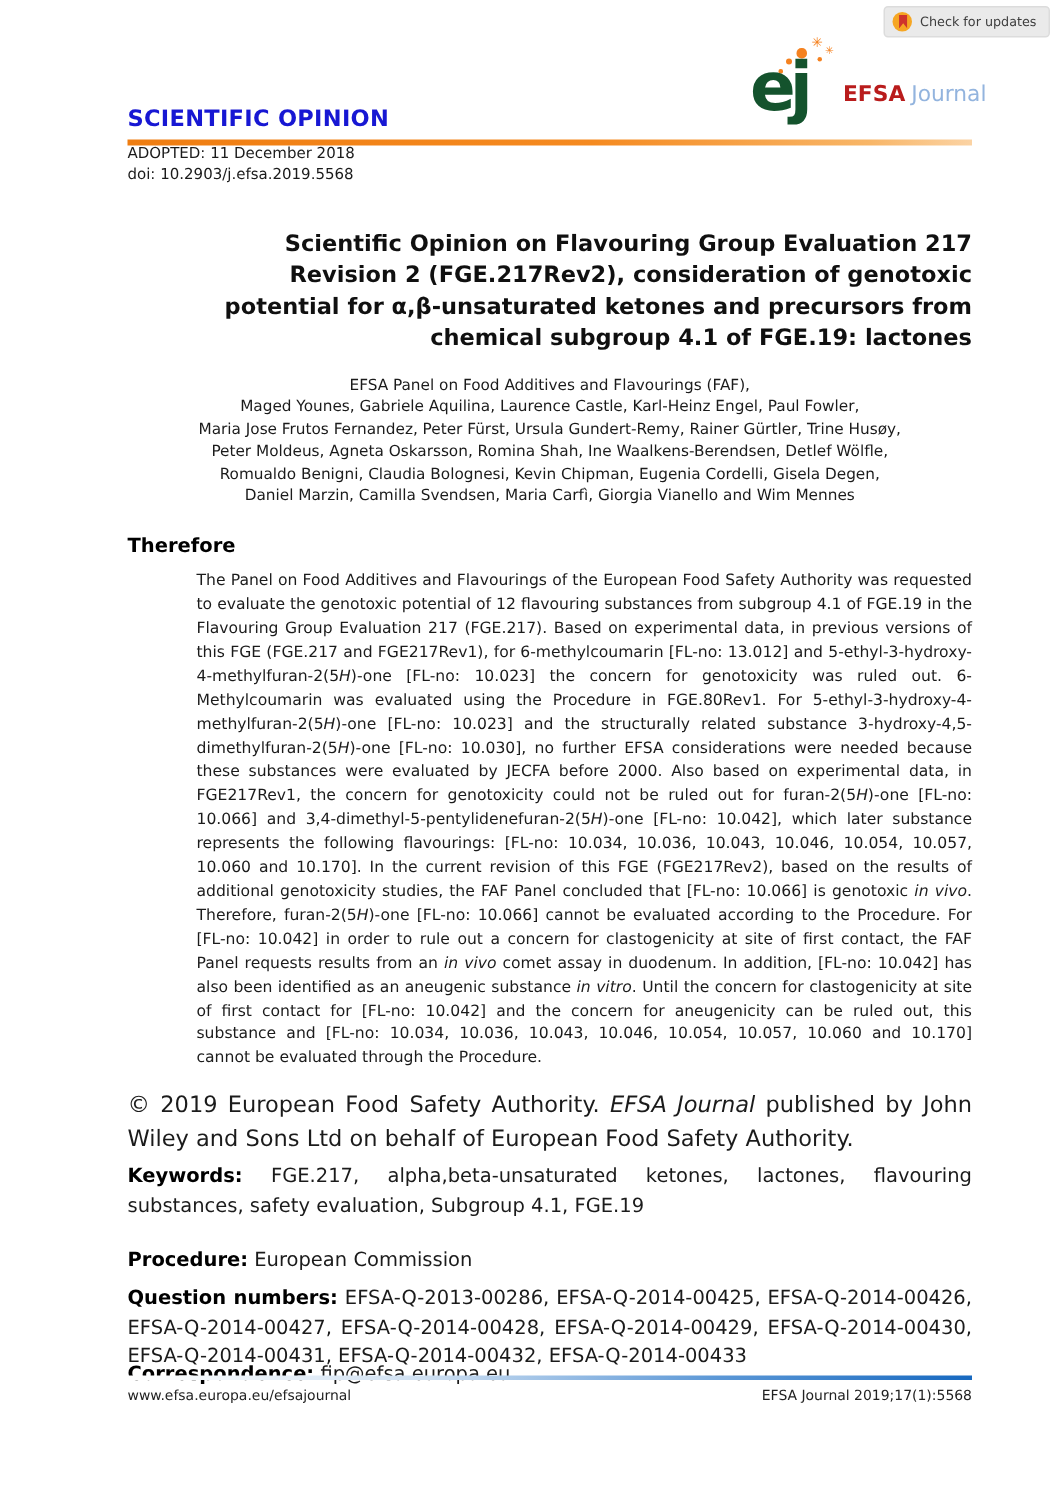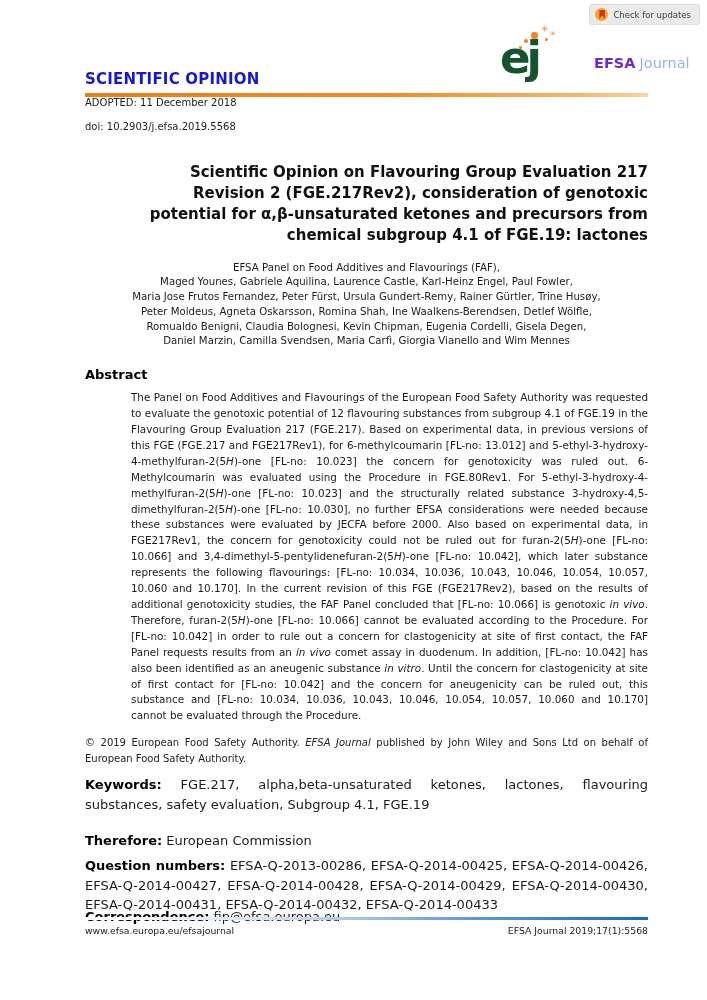--- a/index.html
+++ b/index.html
@@ -22,37 +22,37 @@
 
   
   .masthead{position:relative;}
   .kicker{font-size:15px;font-weight:bold;color:#1717d3;letter-spacing:.2px;}
   .rule-orange{height:3.5px;margin-top:5px;
     background:linear-gradient(to right,#ef7d11 0%,#f58a20 55%,#f8b668 88%,#fbd3a4 100%);}
   .efsa-logo{position:absolute;right:-6px;top:-42px;width:154px;height:66px;}
   .logo-ej{position:absolute;left:0;top:9px;font-size:45px;line-height:.92;font-weight:bold;
     color:#14532d;letter-spacing:-4px;}
   .logo-text{position:absolute;left:62px;top:27px;font-size:14.5px;white-space:nowrap;}
-  .logo-text b{color:#6d28d9;margin-left:32px;}
+  .logo-text b{color:#b91c1c;}
   .logo-text span{color:#93b4de;font-weight:normal;margin-left:4px;}
   .dot{position:absolute;background:#f58220;border-radius:50%;}
   .star{position:absolute;color:#f58220;font-style:normal;line-height:1;}
 
   
   .adopted{font-size:10px;}
-  .doi{margin-top:13px;font-size:10px;}
+  .doi{margin-top:3px;font-size:10px;}
 
   
   .title{margin-top:30px;text-align:right;font-size:15px;font-weight:bold;line-height:1.4;color:#101010;}
   .authors{margin-top:15px;text-align:center;font-size:10.2px;line-height:1.45;}
 
   
   .abs-head{margin-top:18px;font-size:13px;font-weight:bold;color:#000;}
   .abs-body{margin-top:8px;text-align:justify;font-size:10.4px;line-height:1.53;margin-left:46px;}
-  .copyright{margin-top:11px;text-align:justify;font-size:10px;line-height:1.53;}
+  .copyright{margin-top:11px;text-align:justify;font-size:15px;line-height:1.53;}
 
   
   .blk{position:absolute;left:85px;right:57px;font-size:13px;line-height:1.5;}
   .blk b{color:#000;}
   .keywords{top:762px;text-align:justify;}
   .requestor{top:818px;}
   .questions{top:843px;text-align:justify;}
   .correspondence{top:894px;}
 
   
@@ -92,29 +92,29 @@
       </div>
     </div>
 
     <div class="adopted">ADOPTED: 11 December 2018</div>
     <div class="doi">doi: 10.2903/j.efsa.2019.5568</div>
 
     <h1 class="title" style="margin-bottom:0;">Scientific Opinion on Flavouring Group Evaluation 217<br>Revision 2 (FGE.217Rev2), consideration of genotoxic<br>potential for α,β-unsaturated ketones and precursors from<br>chemical subgroup 4.1 of FGE.19: lactones</h1>
 
     <div class="authors">EFSA Panel on Food Additives and Flavourings (FAF),<br>Maged Younes, Gabriele Aquilina, Laurence Castle, Karl-Heinz Engel, Paul Fowler,<br>Maria Jose Frutos Fernandez, Peter Fürst, Ursula Gundert-Remy, Rainer Gürtler, Trine Husøy,<br>Peter Moldeus, Agneta Oskarsson, Romina Shah, Ine Waalkens-Berendsen, Detlef Wölfle,<br>Romualdo Benigni, Claudia Bolognesi, Kevin Chipman, Eugenia Cordelli, Gisela Degen,<br>Daniel Marzin, Camilla Svendsen, Maria Carfì, Giorgia Vianello and Wim Mennes</div>
 
-    <div class="abs-head">Abstract</div>
+    <div class="abs-head">Therefore</div>
     <p class="abs-body" style="margin-bottom:0;"><span>The Panel on Food Additives and Flavourings of the European Food Safety Authority was requested to evaluate the genotoxic potential of 12 flavouring substances from subgroup 4.1 of FGE.19 in the Flavouring Group Evaluation 217 (FGE.217). Based on experimental data, in previous versions of this FGE (FGE.217 and FGE217Rev1), for 6-methylcoumarin [FL-no: 13.012] and 5-ethyl-3-hydroxy-4-methylfuran-2(5</span><i>H</i><span>)-one [FL-no: 10.023] the concern for genotoxicity was ruled out. 6-Methylcoumarin was evaluated using the Procedure in FGE.80Rev1. For 5-ethyl-3-hydroxy-4-methylfuran-2(5</span><i>H</i><span>)-one [FL-no: 10.023] and the structurally related substance 3-hydroxy-4,5-dimethylfuran-2(5</span><i>H</i><span>)-one [FL-no: 10.030], no further EFSA considerations were needed because these substances were evaluated by JECFA before 2000. Also based on experimental data, in FGE217Rev1, the concern for genotoxicity could not be ruled out for furan-2(5</span><i>H</i><span>)-one [FL-no: 10.066] and 3,4-dimethyl-5-pentylidenefuran-2(5</span><i>H</i><span>)-one [FL-no: 10.042], which later substance represents the following flavourings: [FL-no: 10.034, 10.036, 10.043, 10.046, 10.054, 10.057, 10.060 and 10.170]. In the current revision of this FGE (FGE217Rev2), based on the results of additional genotoxicity studies, the FAF Panel concluded that [FL-no: 10.066] is genotoxic </span><i>in vivo</i><span>. Therefore, furan-2(5</span><i>H</i><span>)-one [FL-no: 10.066] cannot be evaluated according to the Procedure. For [FL-no: 10.042] in order to rule out a concern for clastogenicity at site of first contact, the FAF Panel requests results from an </span><i>in vivo</i><span> comet assay in duodenum. In addition, [FL-no: 10.042] has also been identified as an aneugenic substance </span><i>in vitro</i><span>. Until the concern for clastogenicity at site of first contact for [FL-no: 10.042] and the concern for aneugenicity can be ruled out, this substance and [FL-no: 10.034, 10.036, 10.043, 10.046, 10.054, 10.057, 10.060 and 10.170] cannot be evaluated through the Procedure.</span></p>
     <p class="copyright" style="margin-bottom:0;"><span>© 2019 European Food Safety Authority. </span><i>EFSA Journal</i><span> published by John Wiley and Sons Ltd on behalf of European Food Safety Authority.</span></p>
 
   </div>
 
   <p class="blk keywords"><b>Keywords:</b> <span>FGE.217, alpha,beta-unsaturated ketones, lactones, flavouring substances, safety evaluation, Subgroup 4.1, FGE.19</span></p>
 
-  <p class="blk requestor"><b>Therefore:</b> <span>European Commission</span></p>
+  <p class="blk requestor"><b>Procedure:</b> <span>European Commission</span></p>
 
   <p class="blk questions"><b>Question numbers:</b> <span>EFSA-Q-2013-00286, EFSA-Q-2014-00425, EFSA-Q-2014-00426, EFSA-Q-2014-00427, EFSA-Q-2014-00428, EFSA-Q-2014-00429, EFSA-Q-2014-00430, EFSA-Q-2014-00431, EFSA-Q-2014-00432, EFSA-Q-2014-00433</span></p>
 
   <p class="blk correspondence"><b>Correspondence:</b> <span>fip@efsa.europa.eu</span></p>
 
   <div class="page-footer">
     <div class="rule-footer"></div>
     <div class="footer-row">
       <span>www.efsa.europa.eu/efsajournal</span>
       <span>EFSA Journal 2019;17(1):5568</span>

